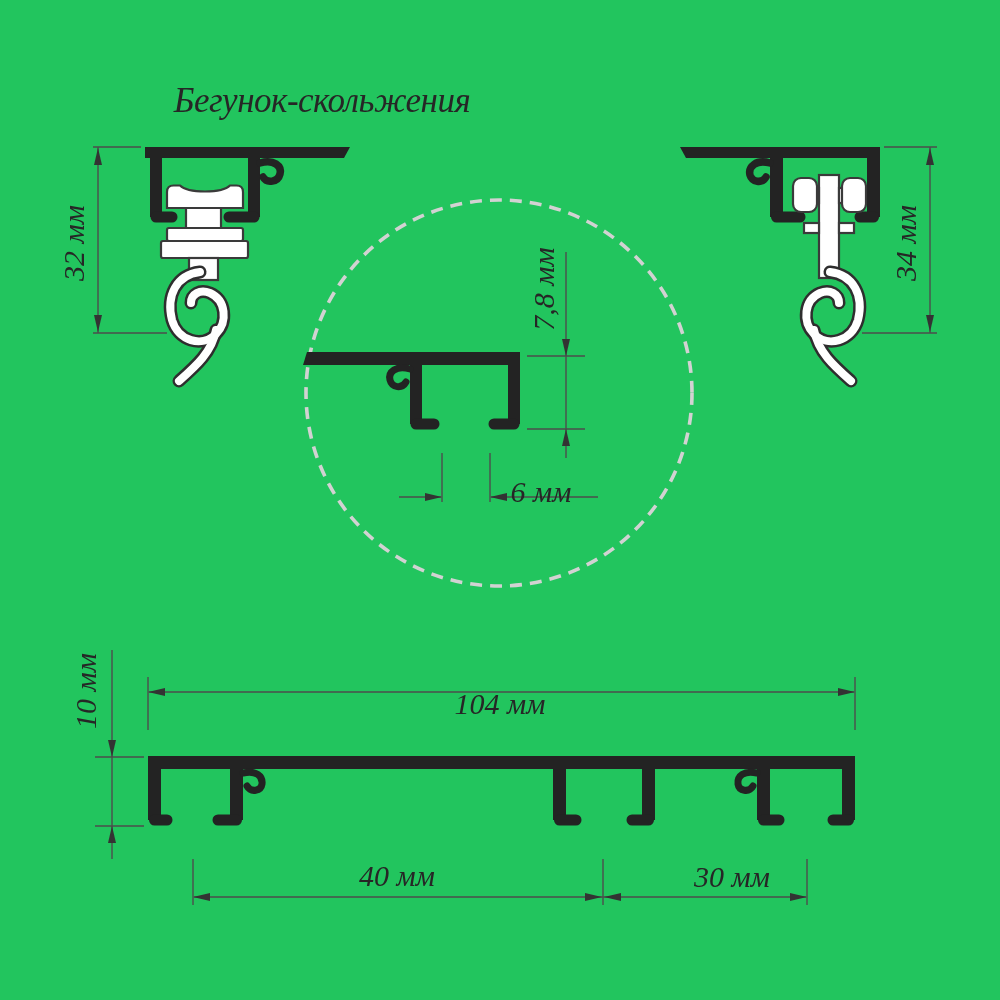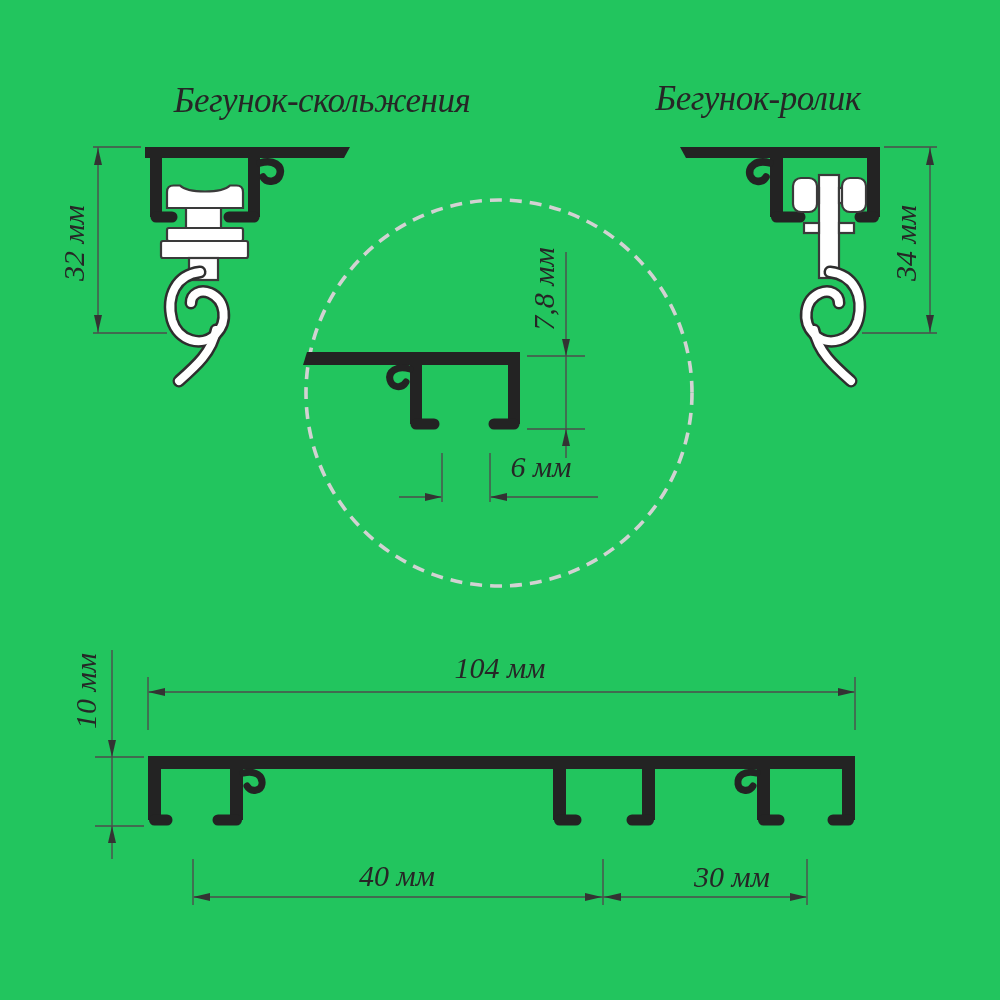--- a/index.html
+++ b/index.html
@@ -163,24 +163,23 @@
 
     <line class="ink" x1="763.5" y1="769" x2="763.5" y2="820" stroke-width="13"></line>
     <line class="ink" x1="763.5" y1="820" x2="779" y2="820" stroke-width="11" stroke-linecap="round"></line>
     <line class="ink" x1="848.5" y1="756" x2="848.5" y2="820" stroke-width="13"></line>
     <line class="ink" x1="848.5" y1="820" x2="833" y2="820" stroke-width="11" stroke-linecap="round"></line>
     <path class="curl" stroke-width="7" d="M757,773 C744,770 737,776 738,784 C739,791 749,793 753,786"></path>
   </g>
 </svg>
 
 <div class="title" style="left:322px;top:101px">Бегунок-скольжения</div>
-<div class="title" style="left:758px;top:99px">Бегунок-ролик</div>
 
 <div class="lbl rot" style="left:74px;top:243px">32 мм</div>
 <div class="lbl rot" style="left:906px;top:243px">34 мм</div>
 <div class="lbl rot" style="left:544px;top:289px">7,8 мм</div>
-<div class="lbl" style="left:541px;top:467px">6 мм</div>
-<div class="lbl" style="left:500px;top:668px">104 мм</div>
+<div class="lbl" style="left:541px;top:492px">6 мм</div>
+<div class="lbl" style="left:500px;top:704px">104 мм</div>
 <div class="lbl rot" style="left:86px;top:691px">10 мм</div>
 <div class="lbl" style="left:397px;top:876px">40 мм</div>
 <div class="lbl" style="left:732px;top:877px">30 мм</div>
 
 </div>
 
 </body></html>

